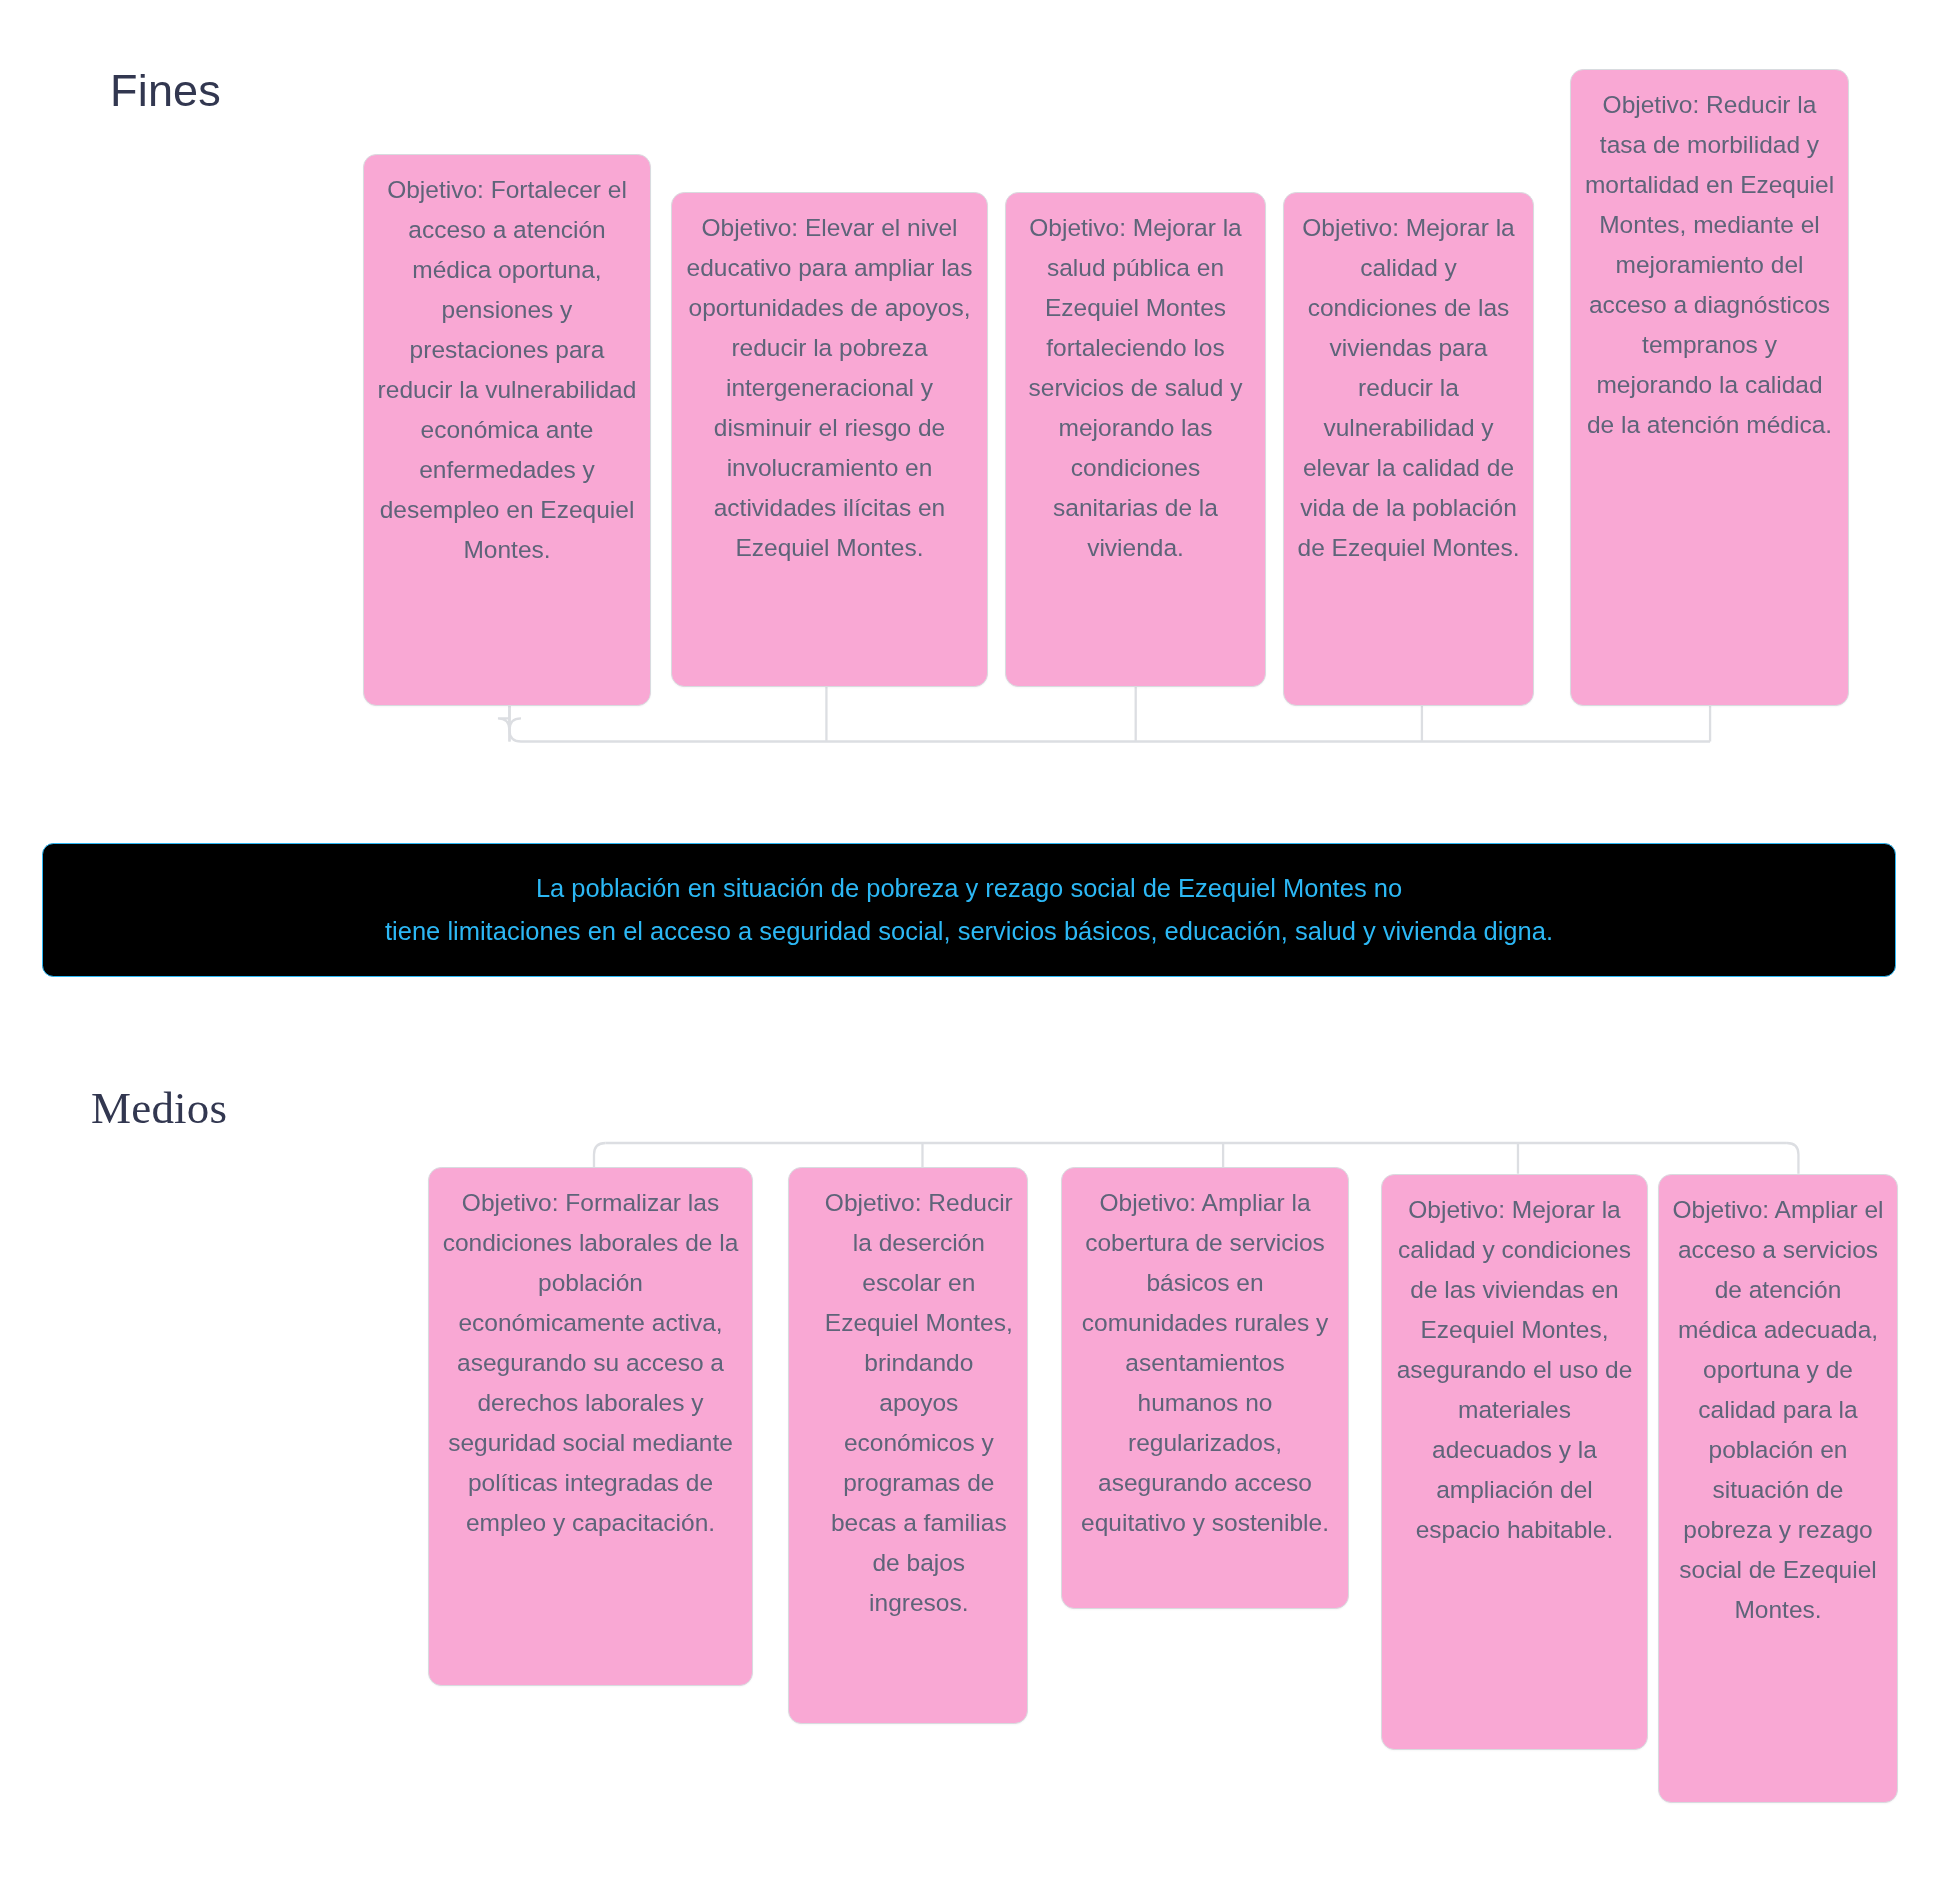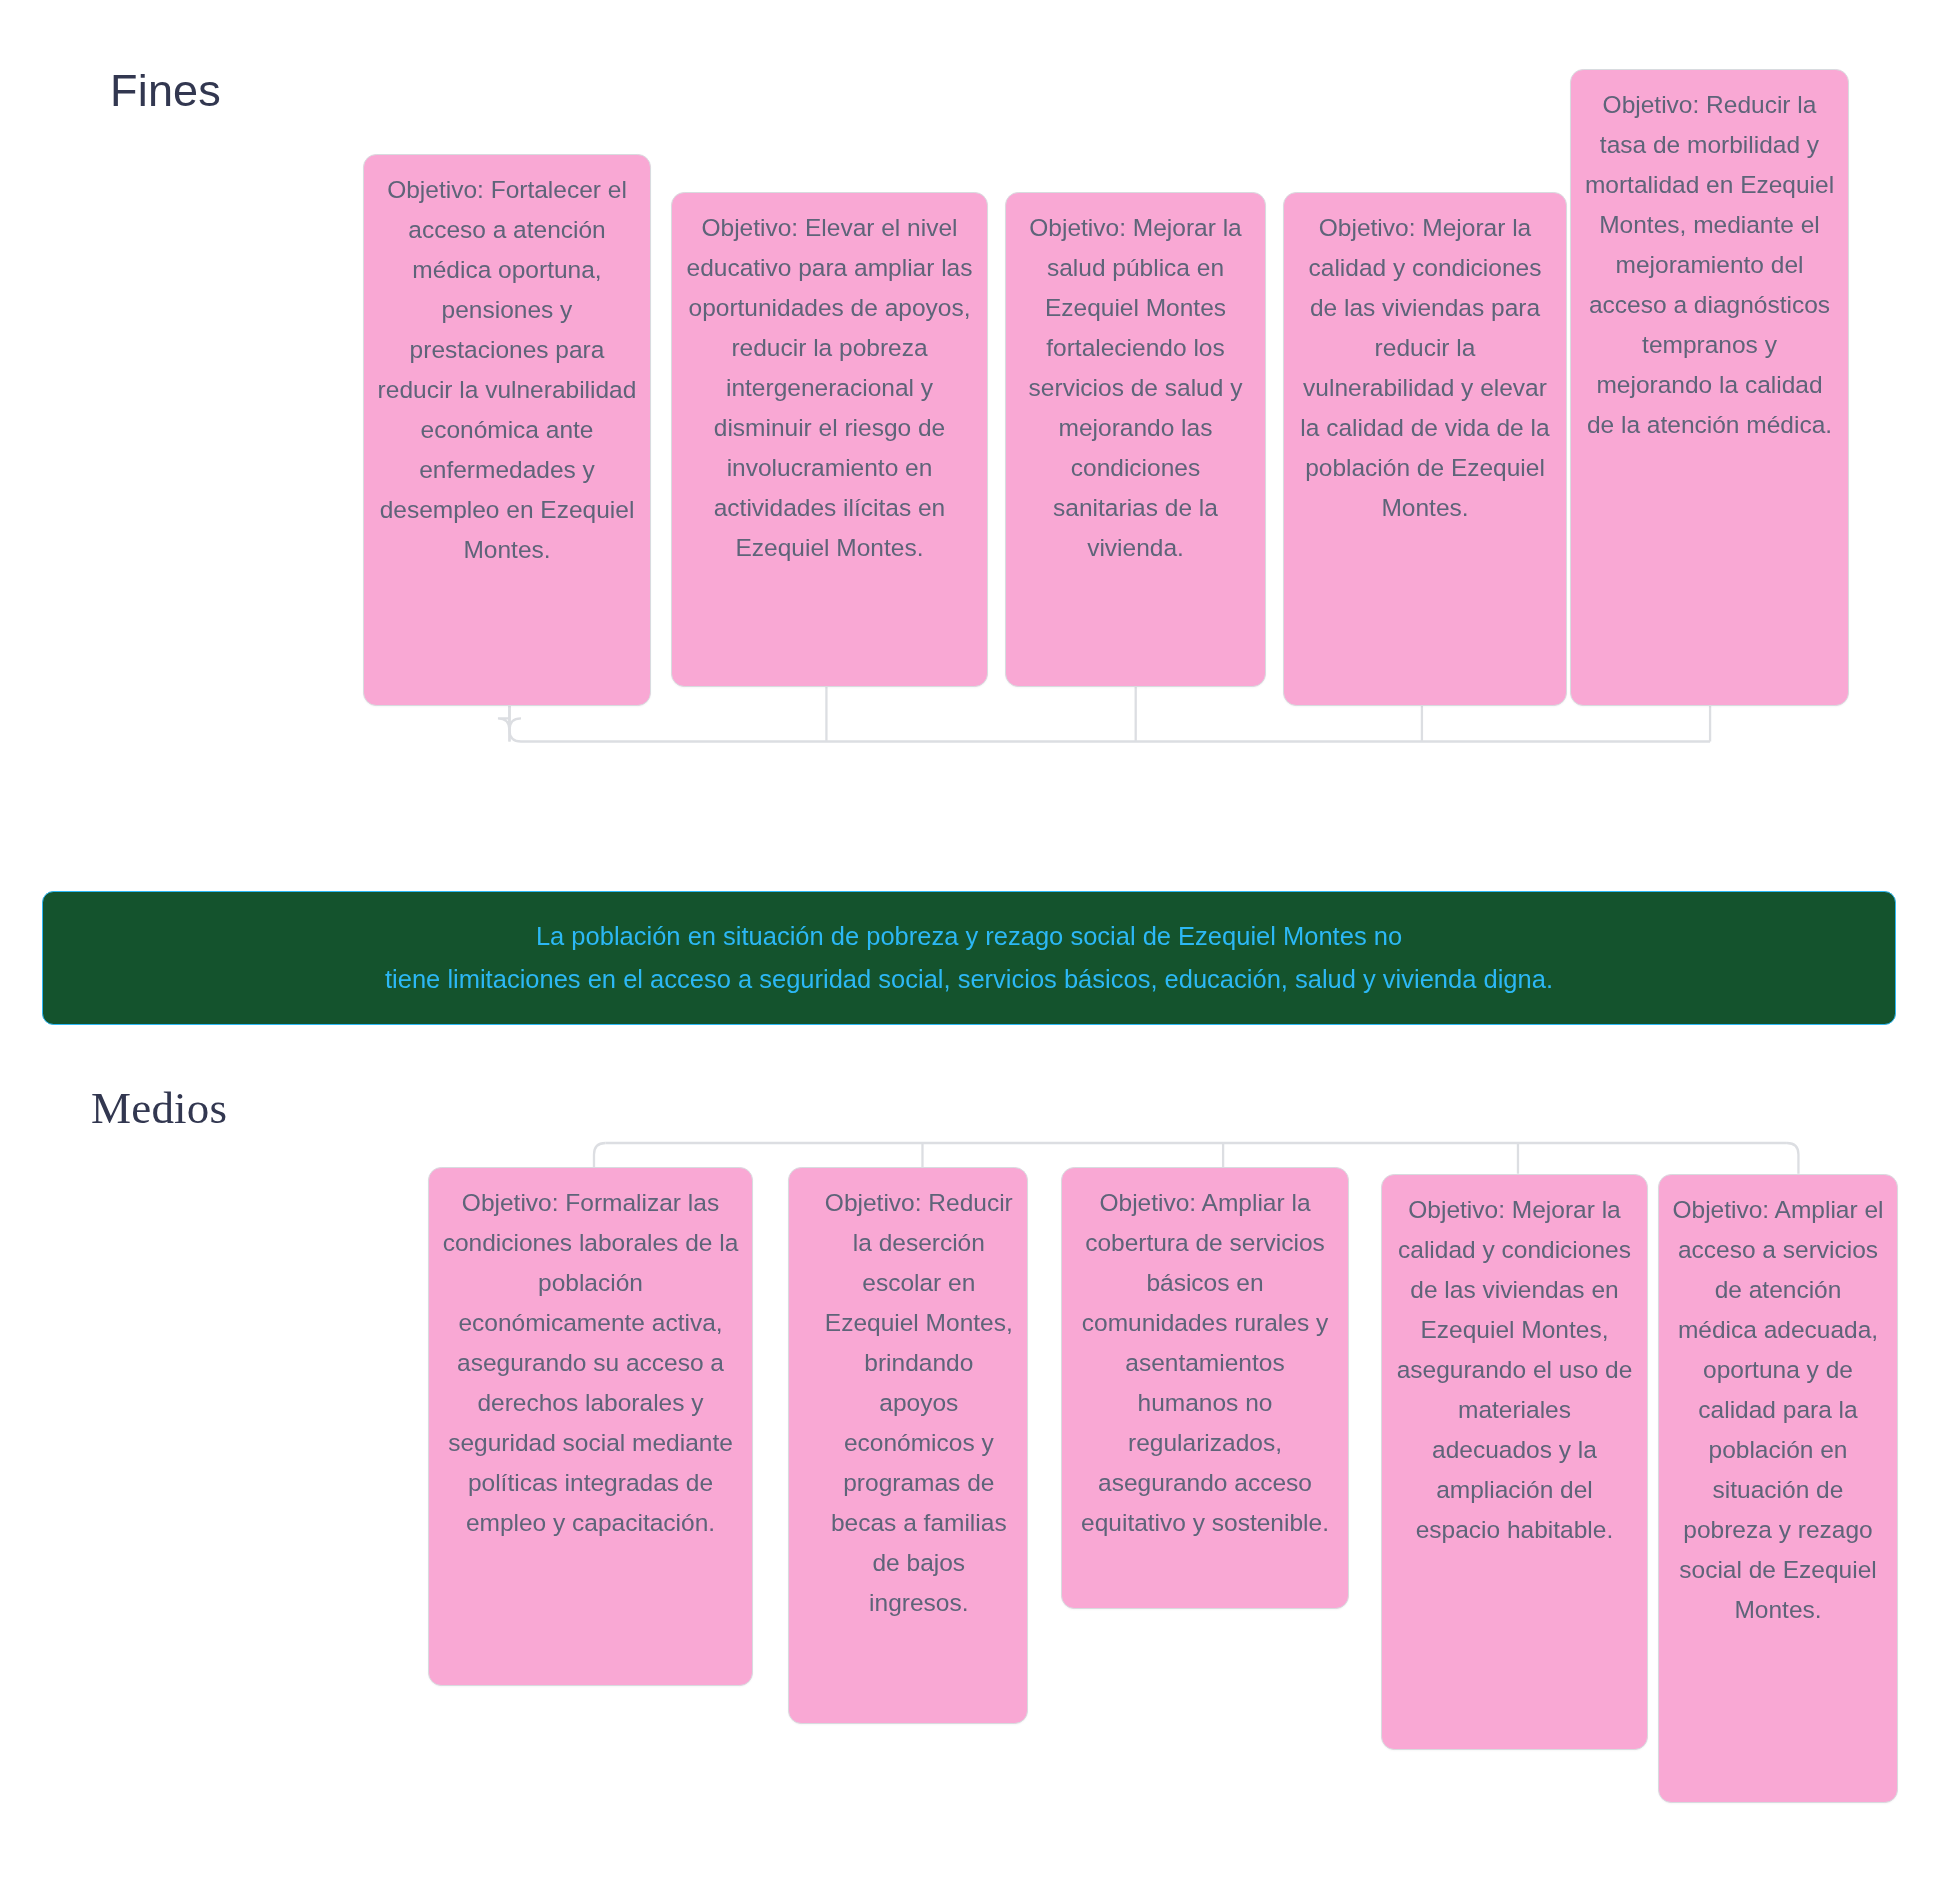--- a/index.html
+++ b/index.html
@@ -57,31 +57,30 @@
 
   
   .banner {
     position: absolute;
     left: 42px;
     top: 843px;
     width: 1854px;
     height: 134px;
     border: 1.9px solid #2cb8f5;
     border-radius: 11.5px;
-    background: #14532d;
+    background: #000000;
     display: flex;
     flex-direction: column;
     align-items: center;
     justify-content: center;
     color: #2cb8f5;
     font-size: 25.5px;
     line-height: 43px;
     text-align: center;
     padding: 0 23px;
-    margin-top: 48px;
   }
   .banner span { display: block; white-space: pre; }
 </style>
 </head>
 <body>
 
 <div class="canvas">
 
   <svg class="connectors" viewBox="0 0 2020 1974">
 
@@ -111,21 +110,21 @@
   </div>
 
   <div class="node" style="left:671px; top:192px; width:317px; height:495px;">
     <span>Objetivo: Elevar el nivel educativo para ampliar las oportunidades de apoyos, reducir la pobreza intergeneracional y disminuir el riesgo de involucramiento en actividades ilícitas en Ezequiel Montes.</span>
   </div>
 
   <div class="node" style="left:1005px; top:192px; width:261px; height:495px;">
     <span>Objetivo: Mejorar la salud pública en Ezequiel Montes fortaleciendo los servicios de salud y mejorando las condiciones sanitarias de la vivienda.</span>
   </div>
 
-  <div class="node" style="left:1283px; top:192px; width:284px; height:514px;">
+  <div class="node" style="left:1283px; top:192px; width:251px; height:514px;">
     <span>Objetivo: Mejorar la calidad y condiciones de las viviendas para reducir la vulnerabilidad y elevar la calidad de vida de la población de Ezequiel Montes.</span>
   </div>
 
   <div class="node" style="left:1570px; top:69px; width:279px; height:637px;">
     <span>Objetivo: Reducir la tasa de morbilidad y mortalidad en Ezequiel Montes, mediante el mejoramiento del acceso a diagnósticos tempranos y mejorando la calidad de la atención médica.</span>
   </div>
 
   <div class="banner">
     <span>La población en situación de pobreza y rezago social de Ezequiel Montes no</span>
     <span>tiene limitaciones en el acceso a seguridad social, servicios básicos, educación, salud y vivienda digna.</span>

